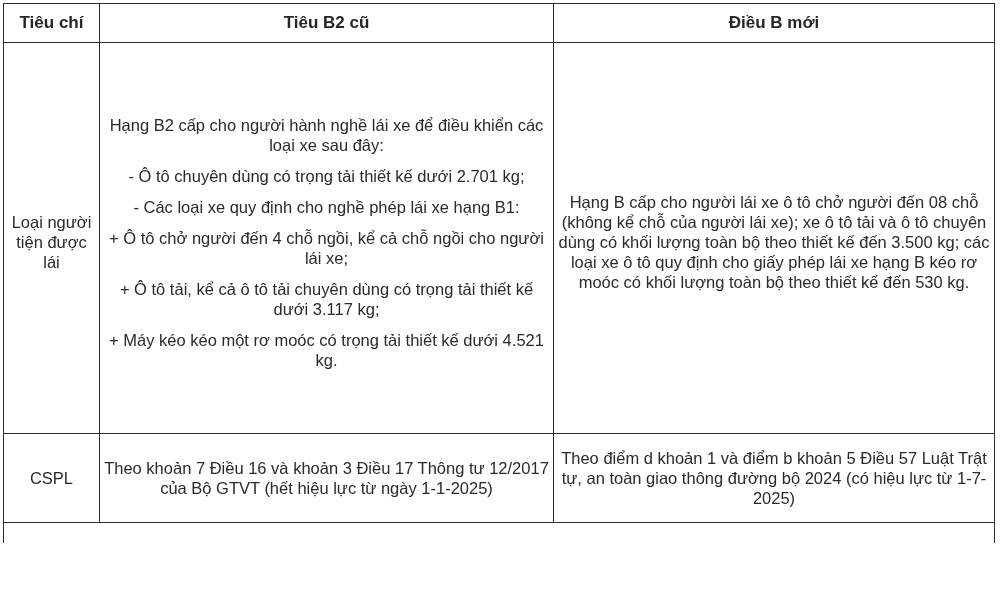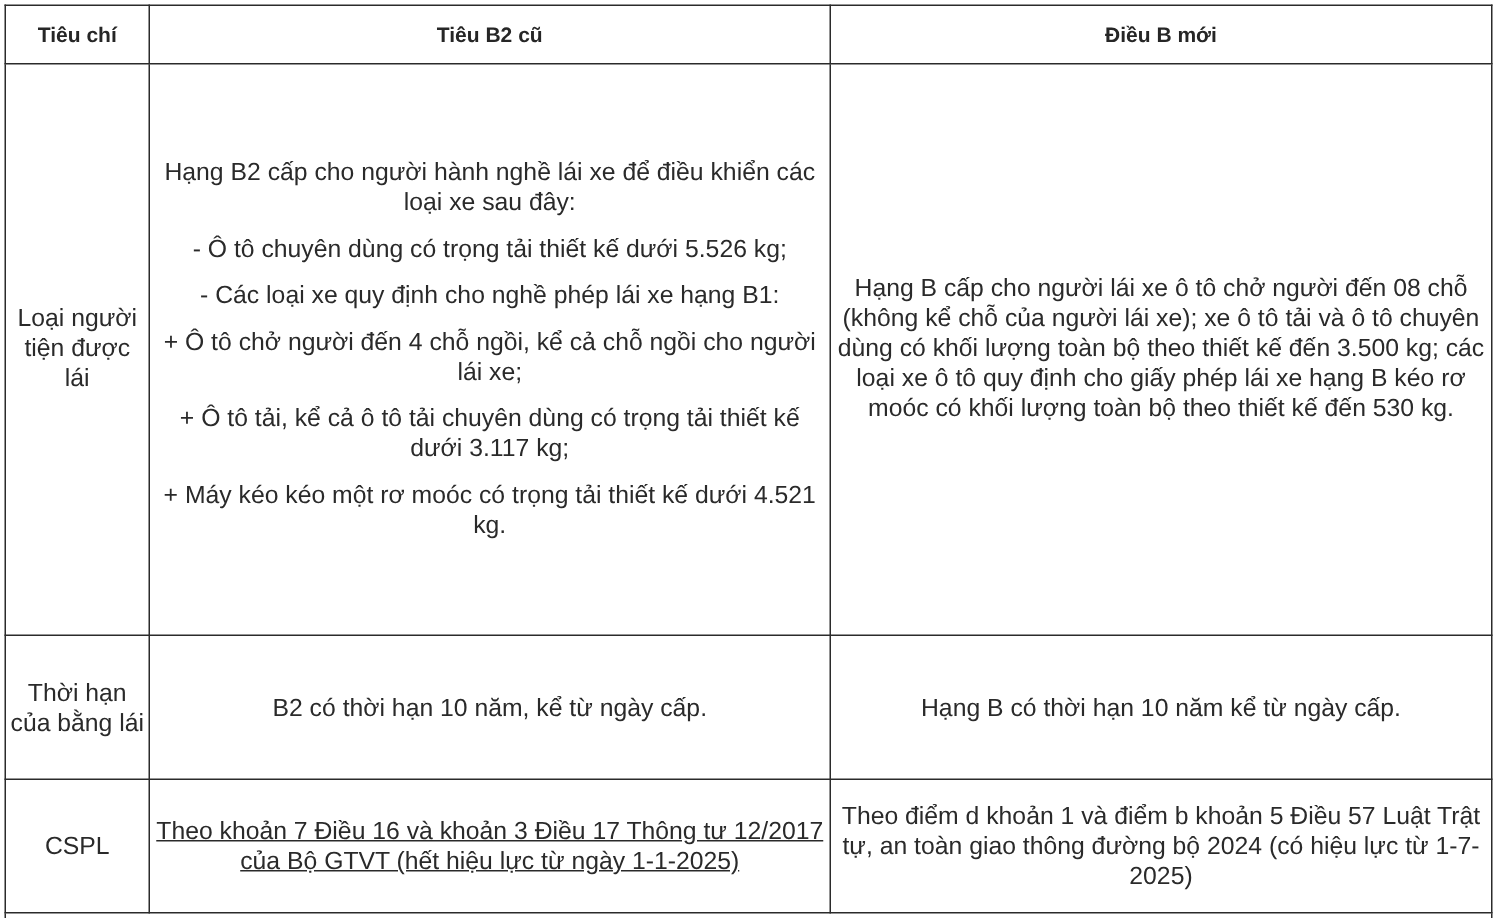--- a/index.html
+++ b/index.html
@@ -30,32 +30,32 @@
       text-align: center;
       vertical-align: middle;
       font-size: 16.5px;
       line-height: 20px;
       padding: 0 3px;
       word-wrap: break-word;
     }
     table.cmp th {
       font-weight: bold;
       height: 38px;
-      font-size: 14px;
+      font-size: 17px;
       color: #262626;
     }
     col.c1 { width: 96px; }
     col.c2 { width: 454px; }
     col.c3 { width: 441px; }
     .para { margin: 0 0 11px 0; }
     .para:last-child { margin-bottom: 0; }
-    tr.r-vehicles td { height: 374px; padding-top: 2px; padding-bottom: 4px; }
+    tr.r-vehicles td { height: 374px; padding-top: 12px; padding-bottom: 4px; }
     tr.r-validity td { height: 95px; }
     tr.r-legal td { height: 88px; }
-    tr.r-legal td.legal-old { padding-left: 1px; padding-right: 1px; text-decoration: underline; }
+    tr.r-legal td.legal-old { padding-left: 1px; padding-right: 1px; }
     tr.r-bottom td { height: 20px; border-bottom: none; }
   </style>
 </head>
 <body>
 
 <div class="wrap">
   <table class="cmp">
     <colgroup>
       <col class="c1">
         <col class="c2">
@@ -66,32 +66,27 @@
         <th>Tiêu chí</th>
         <th>Tiêu B2 cũ</th>
         <th>Điều B mới</th>
       </tr>
     </thead>
     <tbody>
       <tr class="r-vehicles">
         <td>Loại người tiện được lái</td>
         <td>
           <div class="para">Hạng B2 cấp cho người hành nghề lái xe để điều khiển các loại xe sau đây:</div>
-          <div class="para">- Ô tô chuyên dùng có trọng tải thiết kế dưới 5.526 kg;</div>
+          <div class="para">- Ô tô chuyên dùng có trọng tải thiết kế dưới 2.701 kg;</div>
           <div class="para">- Các loại xe quy định cho nghề phép lái xe hạng B1:</div>
           <div class="para">+ Ô tô chở người đến 4 chỗ ngồi, kể cả chỗ ngồi cho người lái xe;</div>
           <div class="para">+ Ô tô tải, kể cả ô tô tải chuyên dùng có trọng tải thiết kế dưới 3.117 kg;</div>
           <div class="para">+ Máy kéo kéo một rơ moóc có trọng tải thiết kế dưới 4.521 kg.</div>
         </td>
         <td>Hạng B cấp cho người lái xe ô tô chở người đến 08 chỗ (không kể chỗ của người lái xe); xe ô tô tải và ô tô chuyên dùng có khối lượng toàn bộ theo thiết kế đến 3.500 kg; các loại xe ô tô quy định cho giấy phép lái xe hạng B kéo rơ moóc có khối lượng toàn bộ theo thiết kế đến 530 kg.</td>
-      </tr>
-      <tr class="r-validity">
-        <td>Thời hạn của bằng lái</td>
-        <td>B2 có thời hạn 10 năm, kể từ ngày cấp.</td>
-        <td>Hạng B có thời hạn 10 năm kể từ ngày cấp.</td>
       </tr>
       <tr class="r-legal">
         <td>CSPL</td>
         <td class="legal-old">Theo khoản 7 Điều 16 và khoản 3 Điều 17 Thông tư 12/2017 của Bộ GTVT (hết hiệu lực từ ngày 1-1-2025)</td>
         <td>Theo điểm d khoản 1 và điểm b khoản 5 Điều 57 Luật Trật tự, an toàn giao thông đường bộ 2024 (có hiệu lực từ 1-7-2025)</td>
       </tr>
       <tr class="r-bottom">
         <td colspan="3"></td>
       </tr>
     </tbody>

